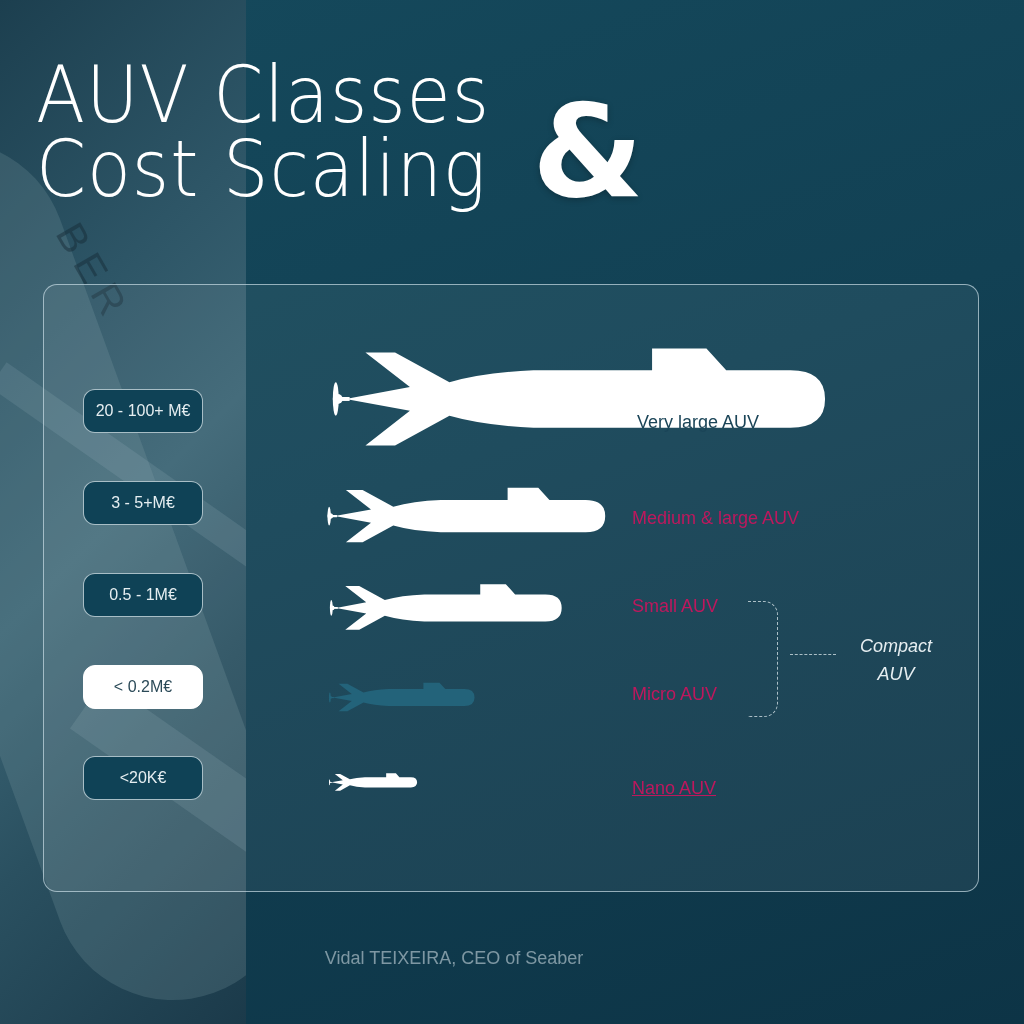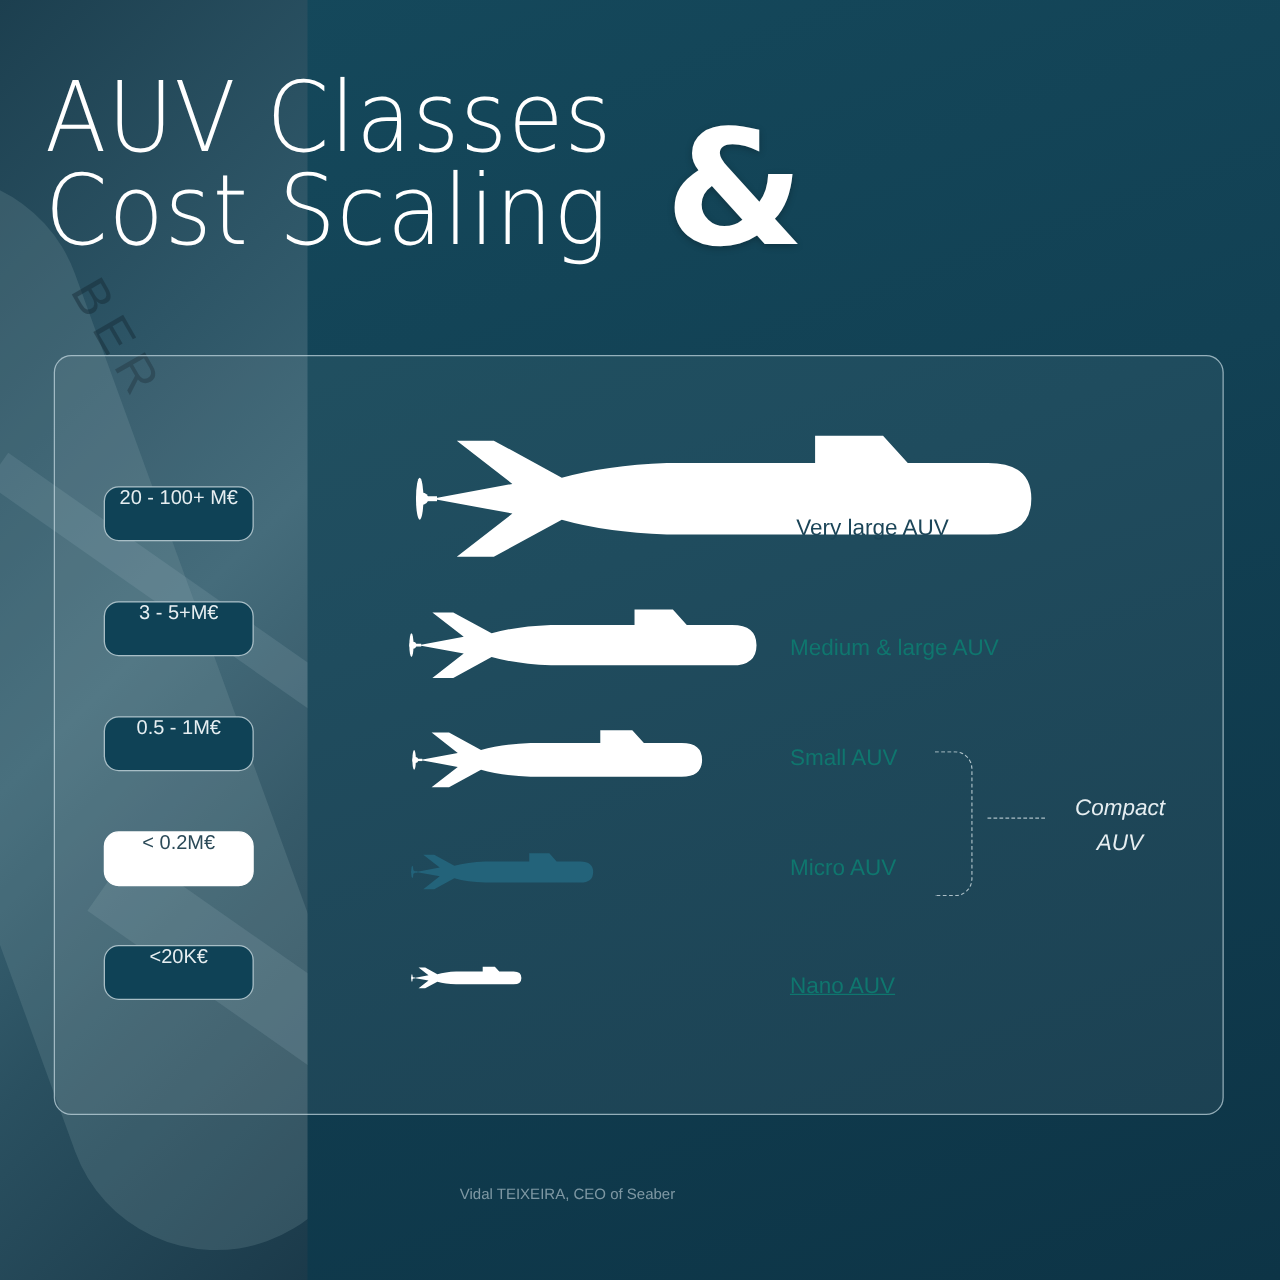--- a/index.html
+++ b/index.html
@@ -15,31 +15,31 @@
   .photo .hull-text{position:absolute;left:40px;top:250px;font-size:40px;color:rgba(20,40,50,0.45);
     transform:rotate(60deg);letter-spacing:8px;}
   .title{position:absolute;left:36px;top:58px;font-size:78px;font-weight:300;line-height:74px;
     letter-spacing:1px;color:#fff;font-family:"DejaVu Sans","Liberation Sans",sans-serif;
     font-stretch:condensed;transform:scaleX(0.92);transform-origin:left top;}
   .amp{position:absolute;left:532px;top:88px;font-size:128px;font-weight:700;color:#fff;
     font-family:"DejaVu Sans",sans-serif;line-height:1;text-shadow:0 2px 6px rgba(0,0,0,0.25);}
   .panel{position:absolute;left:43px;top:284px;width:934px;height:606px;border:1.5px solid rgba(200,220,228,0.7);
     border-radius:14px;background:rgba(255,255,255,0.06);}
   .pill{position:absolute;left:83px;width:120px;height:44px;border:1.5px solid rgba(220,232,236,0.75);
-    border-radius:12px;background:#0f4256;box-sizing:border-box;display:flex;justify-content:center;
+    border-radius:12px;background:#0f4256;box-sizing:border-box;display:flex;align-items:center;justify-content:center;
     font-size:16px;color:#e6eef1;}
   .pill.active{background:#fff;color:#2b4a58;border-color:#fff;}
   .sub{position:absolute;}
-  .label{position:absolute;font-size:18px;color:#0f766e;white-space:nowrap;}
+  .label{position:absolute;font-size:18px;color:#be185d;white-space:nowrap;}
   .label.inside{color:#1b4558;margin-top:11px;}
   .compact{position:absolute;left:848px;top:632px;width:96px;text-align:center;font-size:18px;font-style:italic;line-height:28px;color:#e6eef1;}
   .bracket{position:absolute;left:748px;top:601px;width:30px;height:116px;border:1.5px dashed rgba(220,232,236,0.75);
     border-left:none;border-radius:0 14px 14px 0;box-sizing:border-box;}
   .bracket-line{position:absolute;left:790px;top:654px;width:46px;border-top:1.5px dashed rgba(220,232,236,0.75);}
-  .credit{position:absolute;left:0;width:908px;top:948px;text-align:center;font-size:12px;color:rgba(200,215,222,0.6);}
+  .credit{position:absolute;left:0;width:908px;top:948px;text-align:center;font-size:18px;color:rgba(200,215,222,0.6);}
 </style>
 </head>
 <body>
 
 <div class="photo">
   <div class="hull"></div>
   <div class="streak" style="left:-40px;top:480px;width:420px;height:30px;"></div>
   <div class="streak" style="left:60px;top:760px;width:300px;height:60px;"></div>
   <div class="hull-text">BER</div>
 </div>

